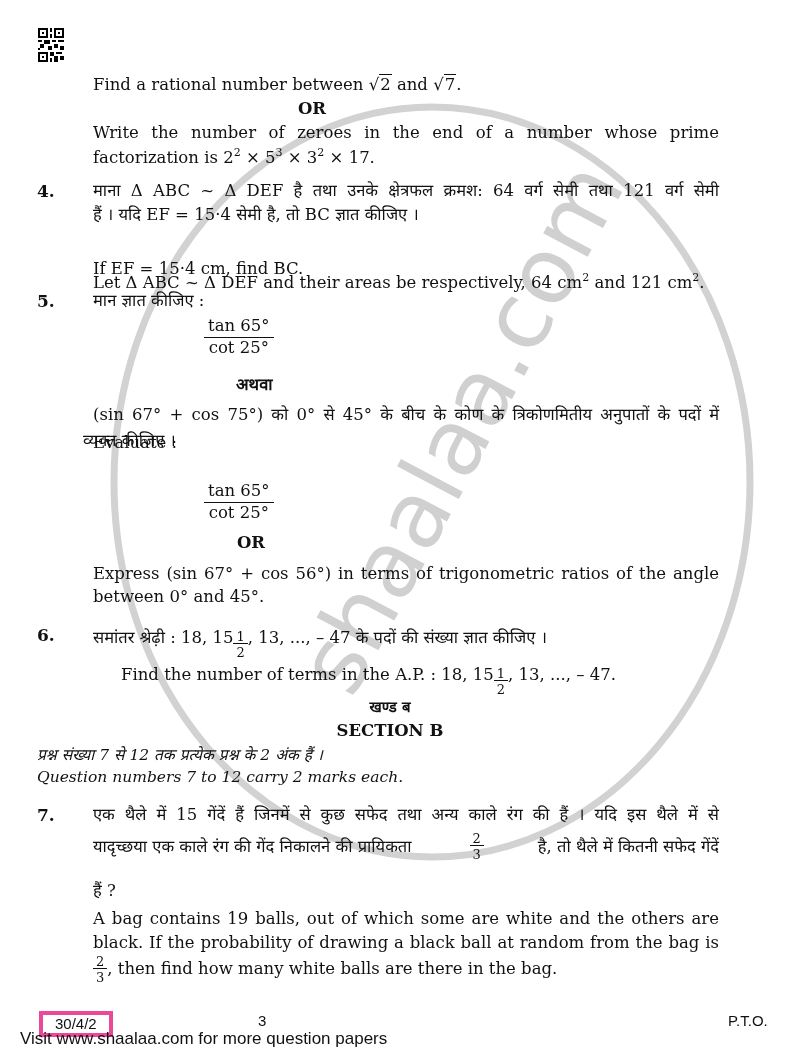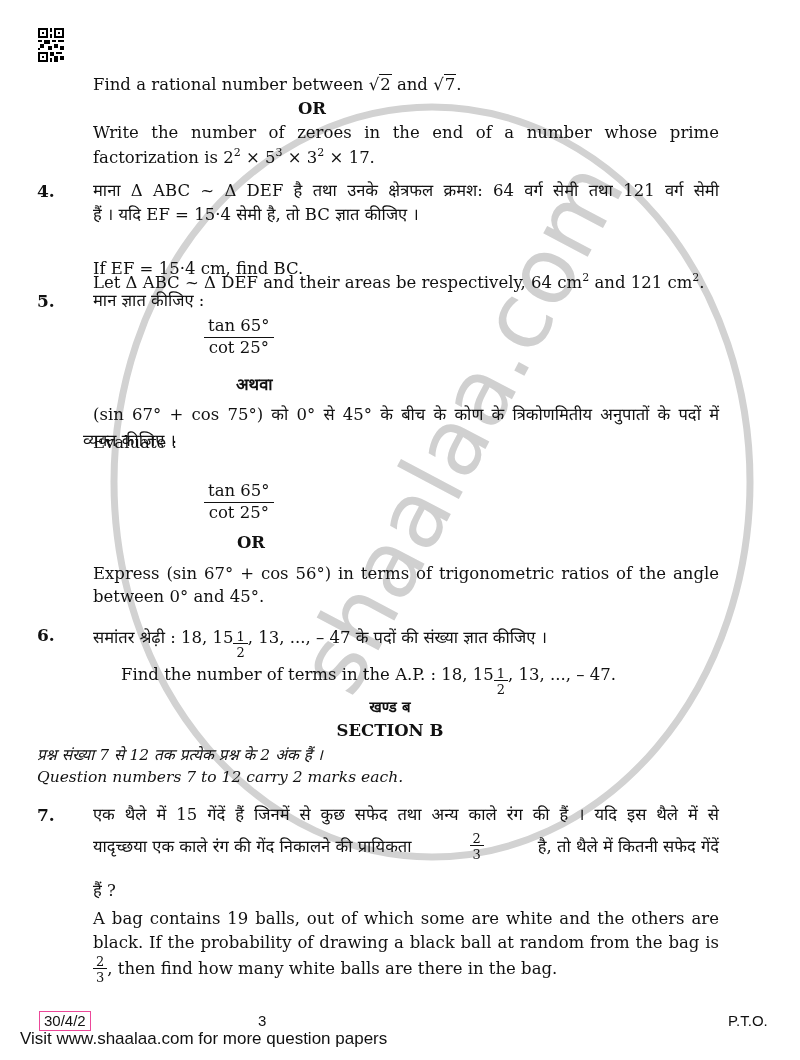--- a/index.html
+++ b/index.html
@@ -117,16 +117,16 @@
     </span>
   <span>है, तो थैले में कितनी सफेद गेंदें</span>
 </div>
 <div class="abs txt" style="left:93px;top:880px;">हैं ?</div>
 <div class="abs txt just" style="left:93px;top:908px;width:626px;">A bag contains 19 balls, out of which some are white and the others are</div>
 <div class="abs txt just" style="left:93px;top:932px;width:626px;">black. If the probability of drawing a black ball at random from the bag is</div>
 <div class="abs txt" style="left:93px;top:955px;">
   <span class="frac smallfrac"><span class="n">2</span><span class="d">3</span></span><span>, then find how many white balls are there in the bag.</span>
 </div>
 
-<div class="abs foot" style="left:39px;top:1011px;font-size:15px;line-height:18px;padding:0 4px;border:1px solid #ec4899;">30/4/2</div>
+<div class="abs foot" style="left:39px;top:1011px;font-size:15px;line-height:18px;padding:0 12px;border:4px solid #ec4899;">30/4/2</div>
 <div class="abs foot" style="left:258px;top:1012px;font-size:15px;line-height:18px;">3</div>
 <div class="abs foot" style="left:728px;top:1012px;font-size:15px;line-height:18px;">P.T.O.</div>
 <div class="abs foot" style="left:20px;top:1029px;font-size:17px;line-height:20px;">Visit www.shaalaa.com for more question papers</div>
 
 </body></html>

